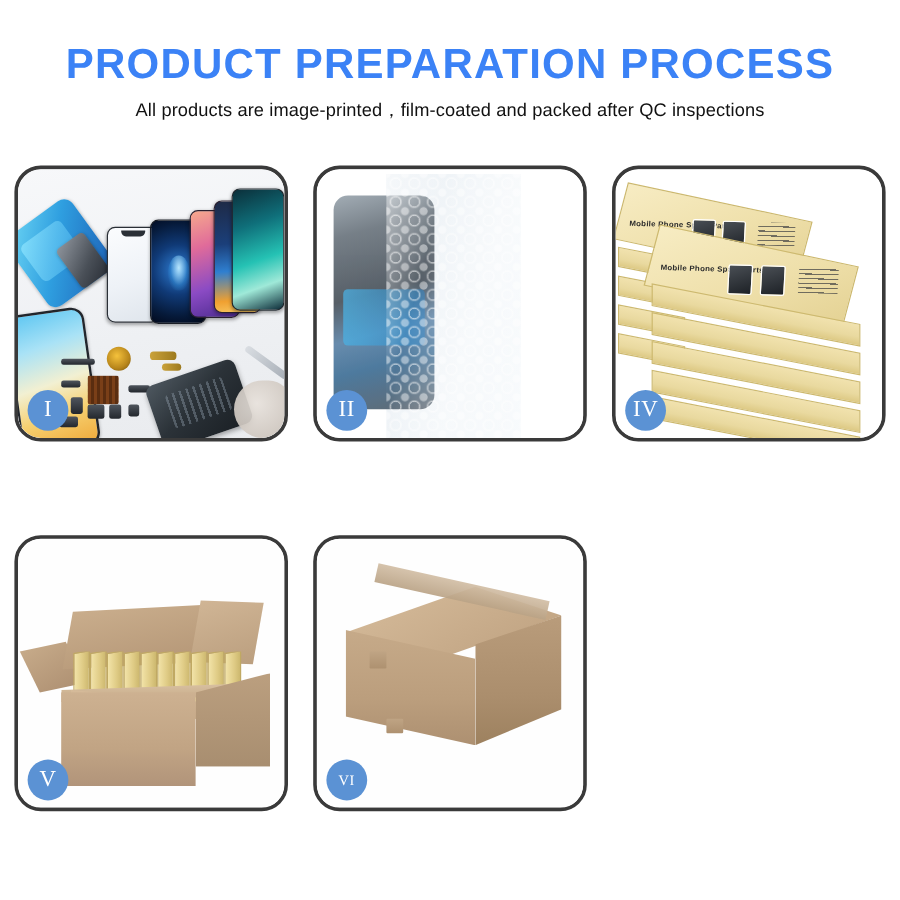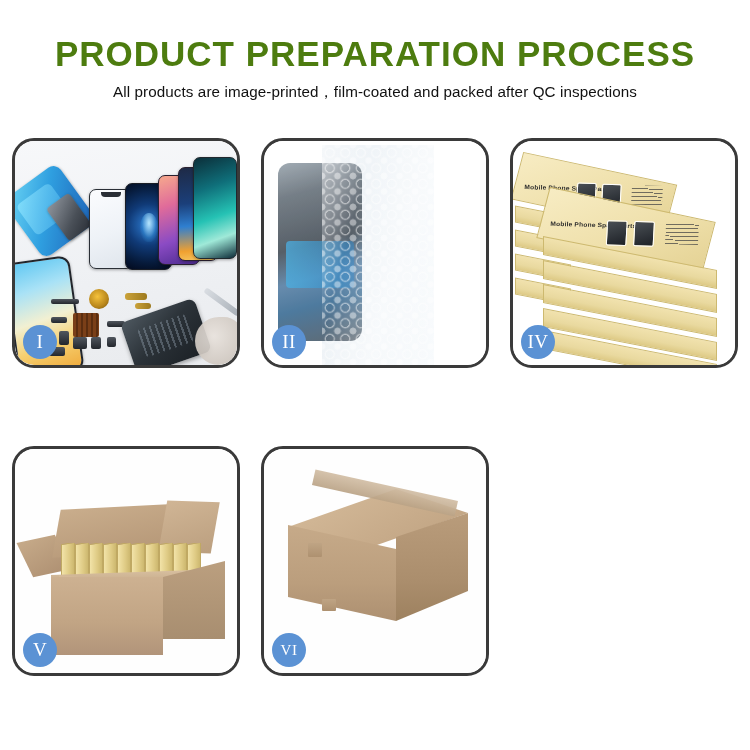--- a/index.html
+++ b/index.html
@@ -21,21 +21,21 @@
     left: 0; top: 0;
     width: 750px;
     text-align: center;
   }
   .page-title {
     margin: 0;
     padding-top: 35px;
     font-size: 35px;
     font-weight: 700;
     letter-spacing: 1.0px;
-    color: #4d7c0f;
+    color: #3b82f6;
     line-height: 1.08;
     white-space: nowrap;
     font-family: "Liberation Sans", sans-serif;
   }
   .page-subtitle {
     margin: 0;
     padding-top: 9px;
     font-size: 15.2px;
     font-weight: 400;
     letter-spacing: 0.1px;
@@ -84,21 +84,21 @@
     background: #5b92d4;
     color: #ffffff;
     font-family: "Liberation Serif", serif;
     font-size: 19px;
     line-height: 34px;
     text-align: center;
     letter-spacing: 0.5px;
     z-index: 40;
     user-select: none;
   }
-  .badge.wide { font-size: 15px; }
+  .badge.wide { font-size: 12px; }
 
   
   .p1-bg {
     position: absolute; inset: 0;
     background: linear-gradient(170deg,#f7f8fa 0%, #eef0f3 60%, #e9ebee 100%);
   }
   .ph {
     position: absolute;
     border-radius: 6px;
     box-shadow: 0 1px 3px rgba(0,0,0,0.33);

